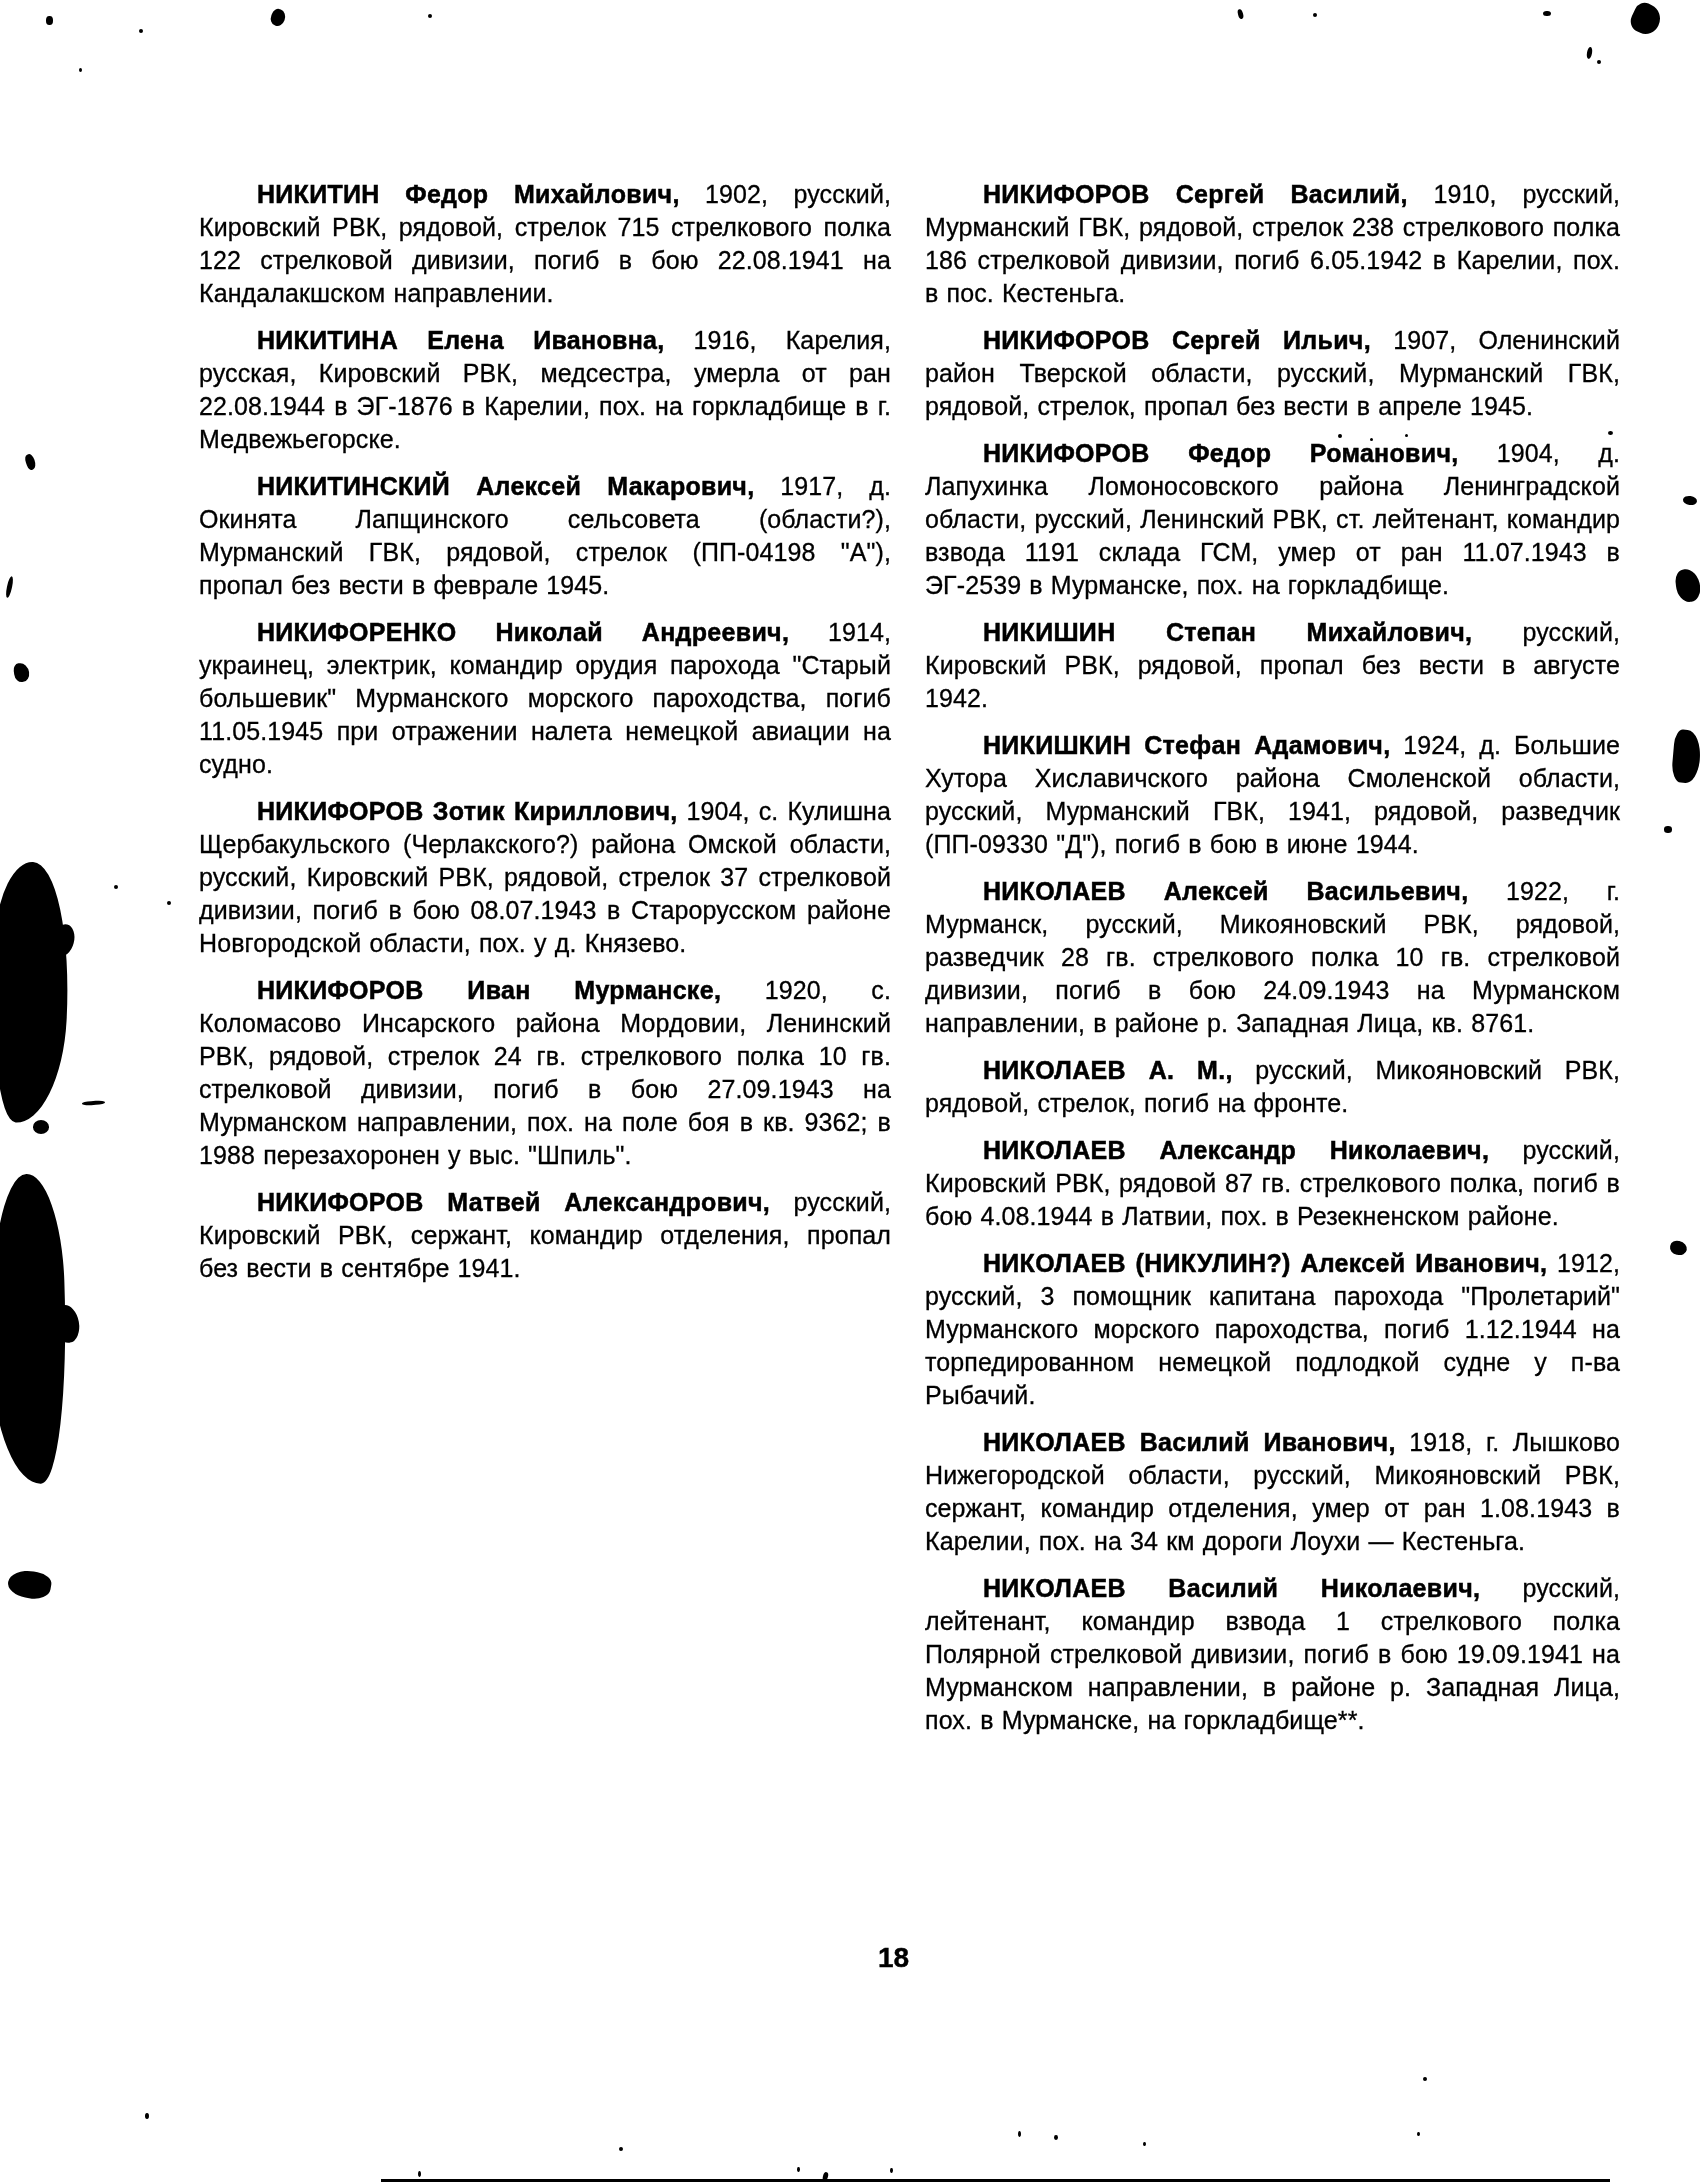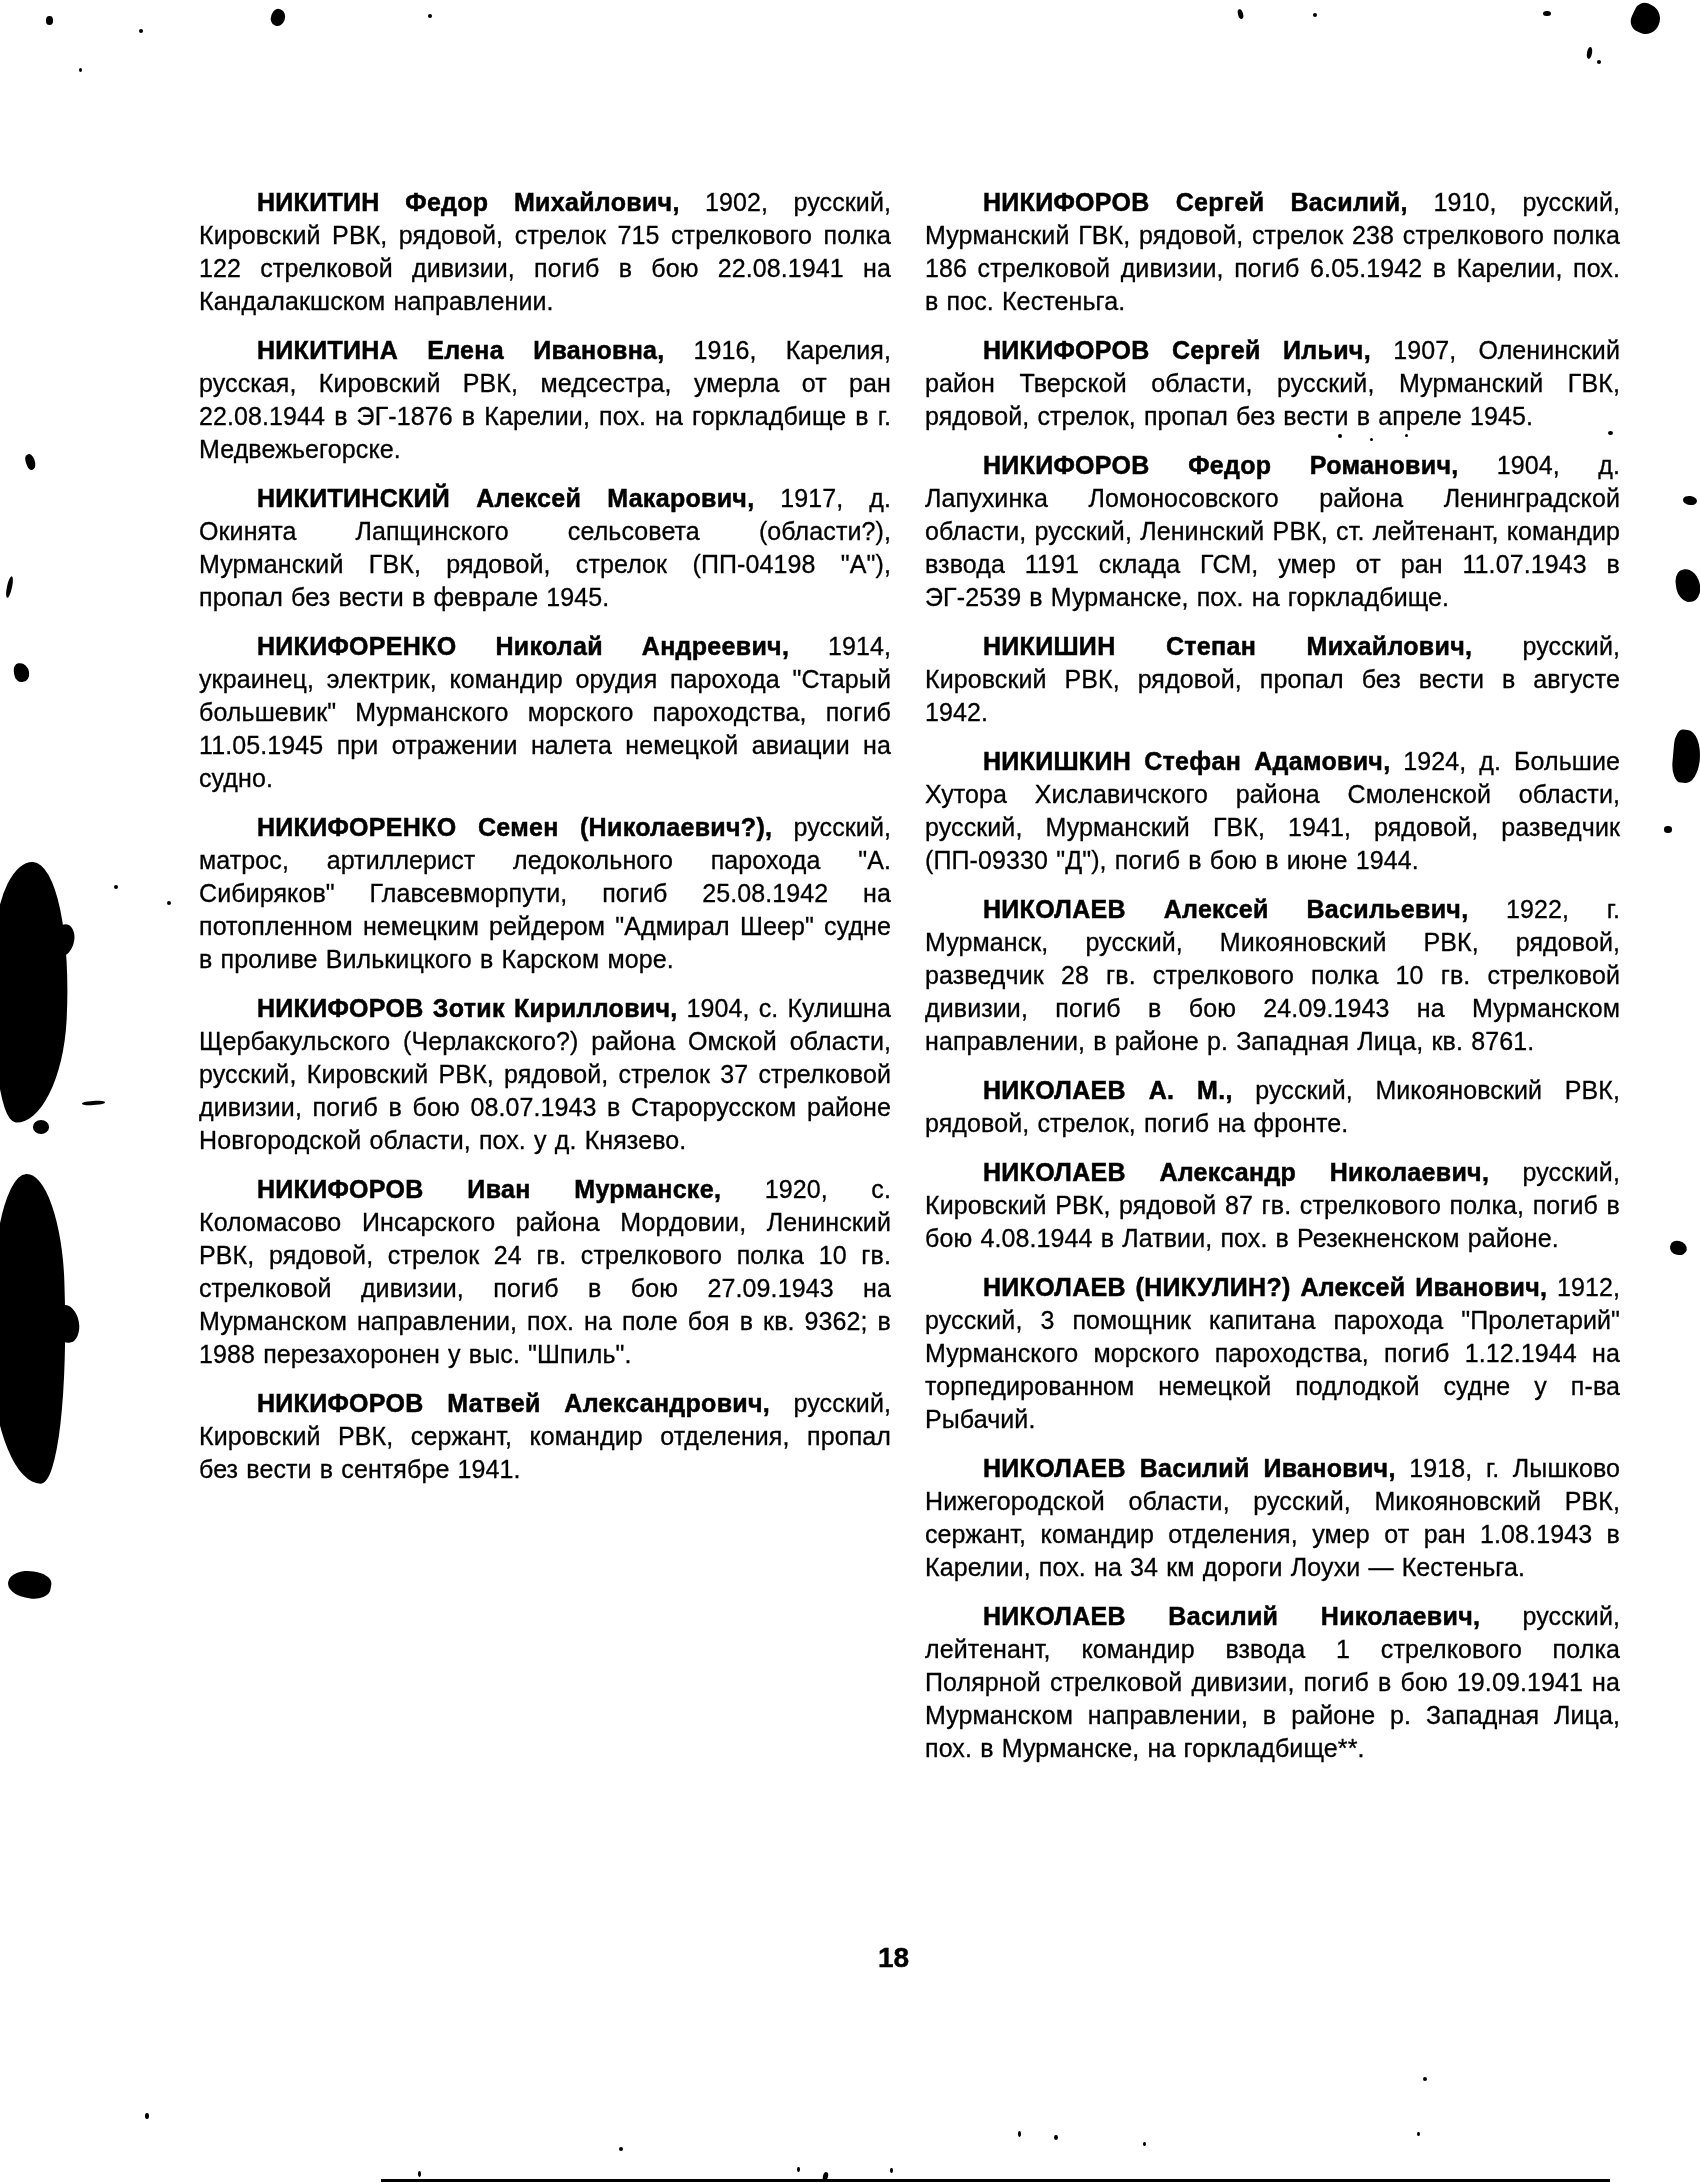--- a/index.html
+++ b/index.html
@@ -8,21 +8,21 @@
     background: #ffffff;
     position: relative;
     font-family: "Liberation Sans", sans-serif;
     color: #000;
     overflow: hidden;
   }
   .column { position: absolute; top: 170px; }
   .column-left  { left: 199px;  width: 692px; }
   .column-right { left: 925px; width: 695px; }
   p.entry {
-    margin: 16px 0 14px 0;
+    margin: 8px 0 14px 0;
     font-size: 25px;
     line-height: 33px;
     text-align: justify;
     text-indent: 58px;
     letter-spacing: 0.1px;
     word-spacing: 1.1px;
     -webkit-text-stroke: 0.3px #000;
   }
   p.entry b.name {
     font-weight: bold;
@@ -39,21 +39,20 @@
   .art { position: absolute; background: #000; }
 </style>
 </head>
 <body>
 
 <div class="column column-left">
   <p class="entry"><b class="name">НИКИТИН Федор Михайлович,</b><span> 1902, русский, Кировский РВК, рядовой, стрелок 715 стрелкового полка 122 стрелковой дивизии, погиб в бою 22.08.1941 на Кандалакшском направлении.</span></p>
   <p class="entry"><b class="name">НИКИТИНА Елена Ивановна,</b><span> 1916, Карелия, русская, Кировский РВК, медсестра, умерла от ран 22.08.1944 в ЭГ-1876 в Карелии, пох. на горкладбище в г. Медвежьегорске.</span></p>
   <p class="entry"><b class="name">НИКИТИНСКИЙ Алексей Макарович,</b><span> 1917, д. Окинята Лапщинского сельсовета (области?), Мурманский ГВК, рядовой, стрелок (ПП-04198 "А"), пропал без вести в феврале 1945.</span></p>
   <p class="entry"><b class="name">НИКИФОРЕНКО Николай Андреевич,</b><span> 1914, украинец, электрик, командир орудия парохода "Старый большевик" Мурманского морского пароходства, погиб 11.05.1945 при отражении налета немецкой авиации на судно.</span></p>
-  <p class="entry"><b class="name">НИКИФОРЕНКО Семен (Николаевич?),</b><span> русский, матрос, артиллерист ледокольного парохода "А. Сибиряков" Главсевморпути, погиб 25.08.1942 на потопленном немецким рейдером "Адмирал Шеер" судне в проливе Вилькицкого в Карском море.</span></p>
   <p class="entry"><b class="name">НИКИФОРОВ Зотик Кириллович,</b><span> 1904, с. Кулишна Щербакульского (Черлакского?) района Омской области, русский, Кировский РВК, рядовой, стрелок 37 стрелковой дивизии, погиб в бою 08.07.1943 в Старорусском районе Новгородской области, пох. у д. Князево.</span></p>
   <p class="entry"><b class="name">НИКИФОРОВ Иван Мурманске,</b><span> 1920, с. Коломасово Инсарского района Мордовии, Ленинский РВК, рядовой, стрелок 24 гв. стрелкового полка 10 гв. стрелковой дивизии, погиб в бою 27.09.1943 на Мурманском направлении, пох. на поле боя в кв. 9362; в 1988 перезахоронен у выс. "Шпиль".</span></p>
   <p class="entry"><b class="name">НИКИФОРОВ Матвей Александрович,</b><span> русский, Кировский РВК, сержант, командир отделения, пропал без вести в сентябре 1941.</span></p>
 </div>
 
 <div class="column column-right">
   <p class="entry"><b class="name">НИКИФОРОВ Сергей Василий,</b><span> 1910, русский, Мурманский ГВК, рядовой, стрелок 238 стрелкового полка 186 стрелковой дивизии, погиб 6.05.1942 в Карелии, пох. в пос. Кестеньга.</span></p>
   <p class="entry"><b class="name">НИКИФОРОВ Сергей Ильич,</b><span> 1907, Оленинский район Тверской области, русский, Мурманский ГВК, рядовой, стрелок, пропал без вести в апреле 1945.</span></p>
   <p class="entry"><b class="name">НИКИФОРОВ Федор Романович,</b><span> 1904, д. Лапухинка Ломоносовского района Ленинградской области, русский, Ленинский РВК, ст. лейтенант, командир взвода 1191 склада ГСМ, умер от ран 11.07.1943 в ЭГ-2539 в Мурманске, пох. на горкладбище.</span></p>
   <p class="entry"><b class="name">НИКИШИН Степан Михайлович,</b><span> русский, Кировский РВК, рядовой, пропал без вести в августе 1942.</span></p>

